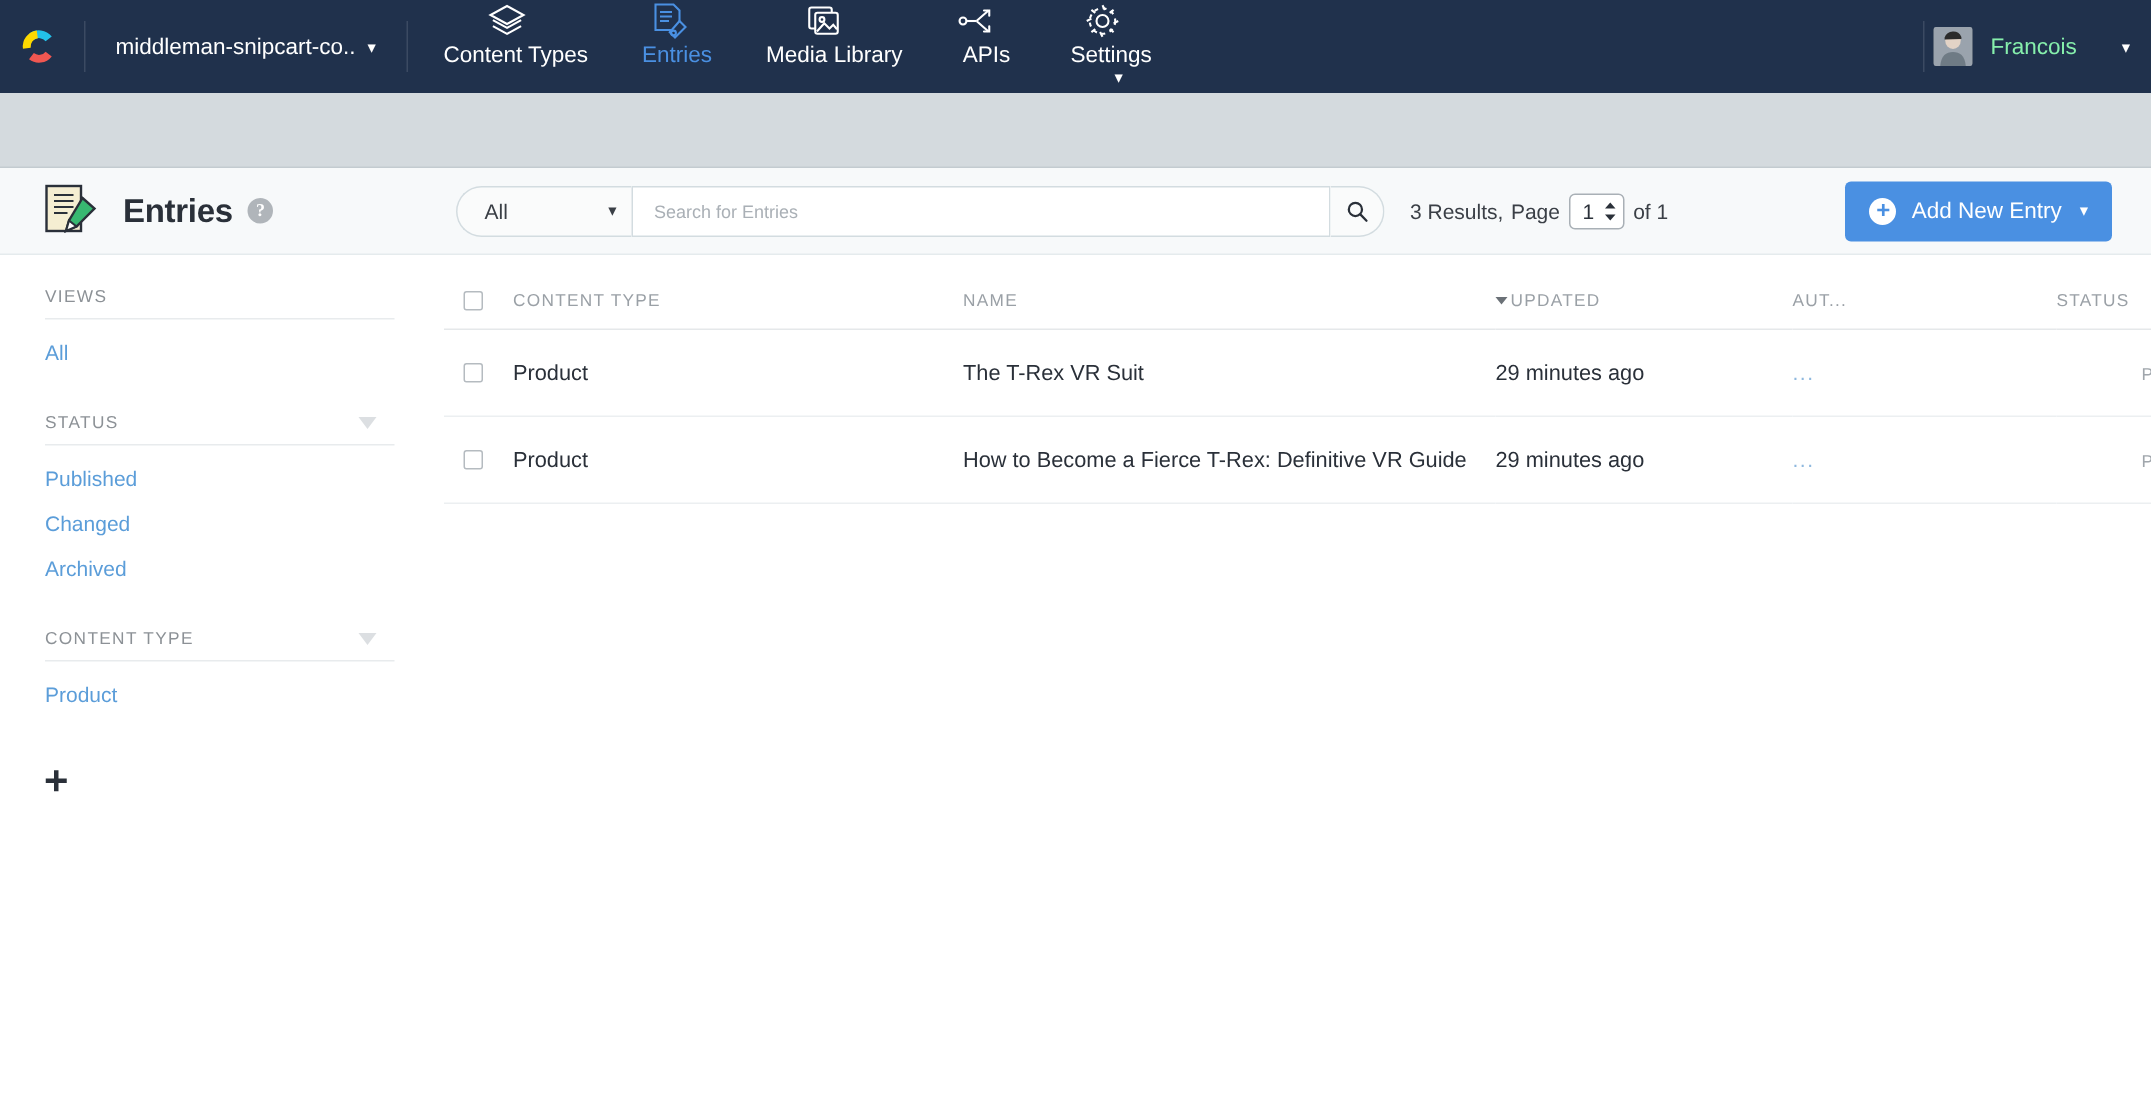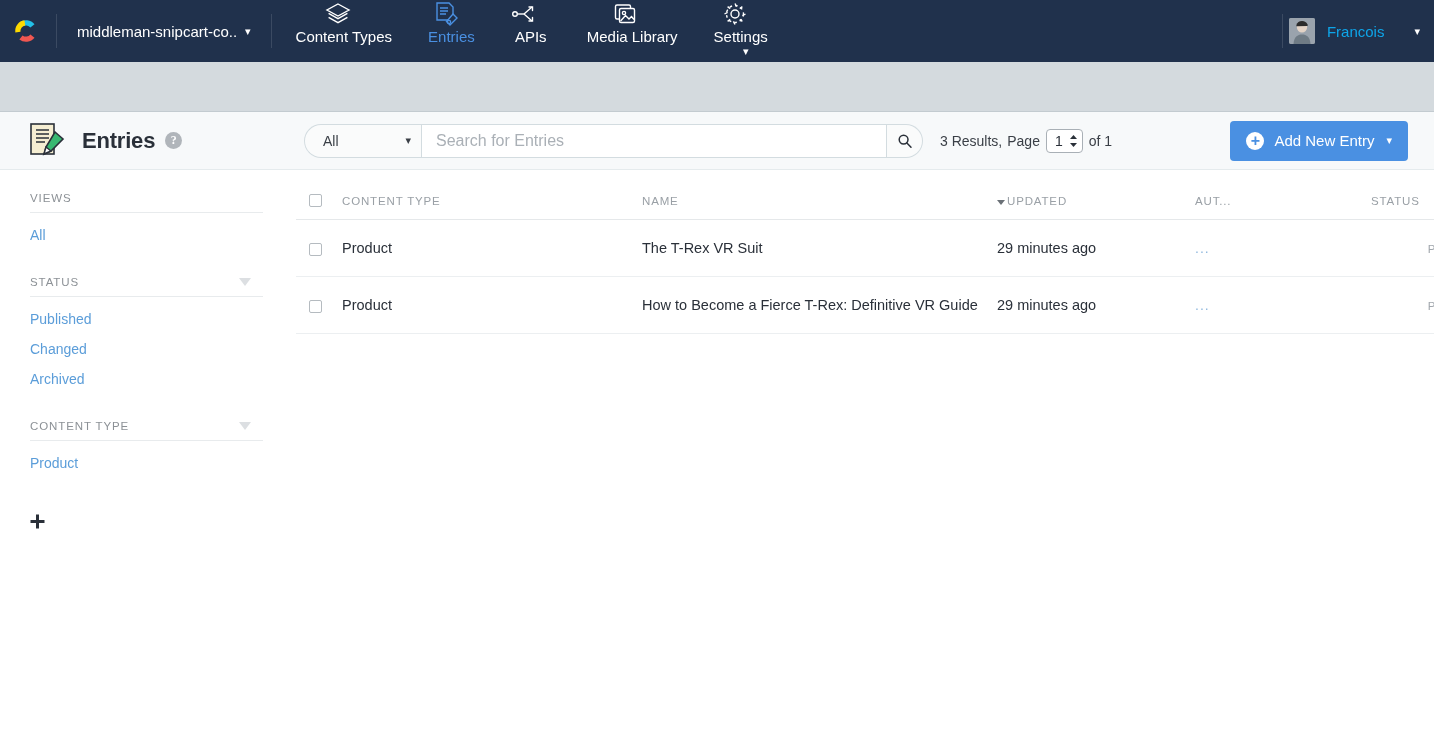--- a/index.html
+++ b/index.html
@@ -66,21 +66,21 @@
     padding-right: 14px;
   }
   .avatar {
     width: 26px; height: 26px;
     background: #8a8f96;
     border-radius: 2px;
     margin-right: 12px;
     overflow: hidden;
     position: relative;
   }
-  .user-name { color: #0ea5e9; font-size: 15px; }
+  .user-name { color: #86efac; font-size: 15px; }
   .nav-right .caret { color: #ffffff; margin-left: 30px; font-size: 11px; }
 
   
   .grey-band {
     height: 50px;
     background: #d4dade;
     border-bottom: 1px solid #c3cbd0;
   }
 
   
@@ -121,21 +121,21 @@
     font-size: 14px; color: #3a3f46;
     padding: 0 10px 0 18px;
     display: flex; align-items: center; justify-content: space-between;
     cursor: pointer;
   }
   .ct-select .caret { font-size: 11px; color: #3a3f46; }
   .search-input {
     width: 466px; height: 34px;
     border: 1px solid #d3dce0;
     background: #ffffff;
-    font-size: 16px;
+    font-size: 12px;
     color: #2a3039;
     padding: 0 14px;
     font-family: "Liberation Sans", sans-serif;
     outline: none;
   }
   .search-input::placeholder { color: #aab0b6; }
   .search-btn {
     width: 36px; height: 34px;
     border: 1px solid #d3dce0;
     border-left: none;
@@ -338,41 +338,41 @@
         <path d="M8 7 H16 M8 10 H16 M8 13 H14"></path>
         <path d="M21 13 L25 17 L18 24 L14.5 20.5 Z" fill="#20314c"></path>
         <circle cx="17" cy="21" r="1.6"></circle>
       </svg>
     </span>
     <span>Entries</span>
   </div>
 
   <div class="nav-item">
     <span class="nav-ico">
+      <svg width="26" height="24" viewBox="0 0 26 24" fill="none" stroke="#ffffff" stroke-width="1.4">
+        <rect x="2.5" y="3" width="15" height="14" rx="1.5"></rect>
+        <rect x="6.5" y="6.5" width="15" height="14" rx="1.5" fill="#20314c"></rect>
+        <circle cx="11" cy="11" r="1.6"></circle>
+        <path d="M7.6 19 L12.5 13.5 L16 17 L18.5 14.5 L21 17.5"></path>
+      </svg>
+    </span>
+    <span>Media Library</span>
+  </div>
+
+  <div class="nav-item">
+    <span class="nav-ico">
       <svg width="28" height="24" viewBox="0 0 28 24" fill="none" stroke="#ffffff" stroke-width="1.4">
         <circle cx="4" cy="12" r="2.3"></circle>
         <path d="M6.6 12 H13"></path>
         <path d="M13 12 L21 5 M13 12 L21 19"></path>
         <path d="M18 5 H21.5 V8.5" stroke-linecap="round"></path>
         <path d="M18 19 H21.5 V15.5" stroke-linecap="round"></path>
       </svg>
     </span>
     <span>APIs</span>
-  </div>
-
-  <div class="nav-item">
-    <span class="nav-ico">
-      <svg width="26" height="24" viewBox="0 0 26 24" fill="none" stroke="#ffffff" stroke-width="1.4">
-        <rect x="2.5" y="3" width="15" height="14" rx="1.5"></rect>
-        <rect x="6.5" y="6.5" width="15" height="14" rx="1.5" fill="#20314c"></rect>
-        <circle cx="11" cy="11" r="1.6"></circle>
-        <path d="M7.6 19 L12.5 13.5 L16 17 L18.5 14.5 L21 17.5"></path>
-      </svg>
-    </span>
-    <span>Media Library</span>
   </div>
 
   <div class="nav-item">
     <span class="nav-ico">
       <svg width="26" height="26" viewBox="0 0 26 26" fill="none" stroke="#ffffff" stroke-width="1.4">
         <circle cx="13" cy="13" r="4"></circle>
         <path d="M13 2.5 L14.6 5.6 M13 23.5 L11.4 20.4 M2.5 13 L5.6 11.4 M23.5 13 L20.4 14.6
                  M5.6 5.6 L8.2 7.6 M20.4 20.4 L17.8 18.4 M5.6 20.4 L8.2 18.4 M20.4 5.6 L17.8 7.6"></path>
         <circle cx="13" cy="13" r="8.5" stroke-dasharray="2.6 3.1"></circle>
       </svg>

